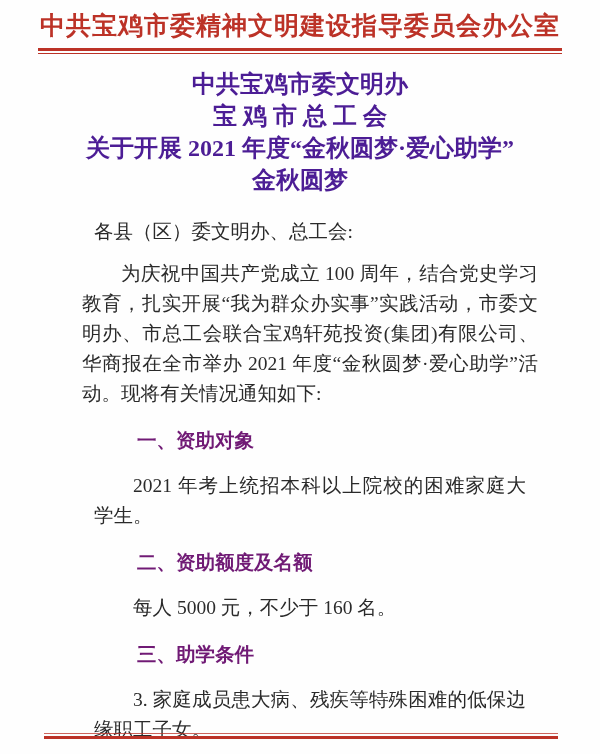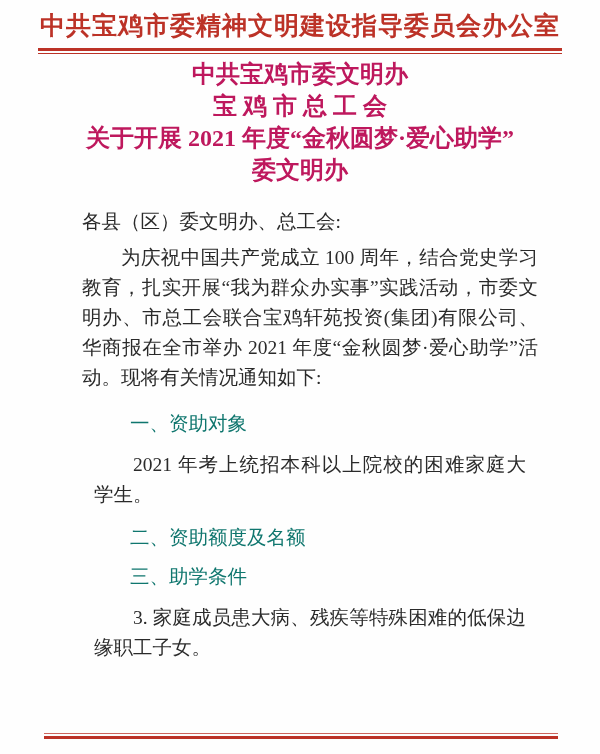--- a/index.html
+++ b/index.html
@@ -32,46 +32,46 @@
     line-height: 34px;
     color: var(--accent);
     white-space: nowrap;
   }
   .rule-top { width: 524px; margin: 5px auto 0; }
   .rule-top .bar-thick { height: 3px; background: var(--accent); }
   .rule-top .bar-thin  { height: 1px; background: var(--accent); margin-top: 2px; }
 
   
   .doc-title {
-    margin-top: 4px;
+    margin-top: 14px;
     text-align: center;
-    color: #be185d;
+    color: #4c1d95;
     font-weight: 700;
   }
   .t-line { font-size: 24px; line-height: 32px; white-space: nowrap; }
 
   
   .doc-body {
     margin-top: 21px;
     padding: 0 62px 0 82px;
     color: var(--ink);
     font-size: 19.5px;
     line-height: 30px;
     text-align: justify;
   }
-  .salutation { margin: 0; }
+  .salutation { margin: 12px; }
   .para { margin: 6px 0 15px; text-indent: 2em; }
   .section-heading {
-    margin: 9px;
+    margin: 16px;
     font-size: 19.5px;
     line-height: 30px;
-    font-weight: 400;
+    font-weight: 700;
     text-indent: 2em;
     font-family: "Liberation Sans", sans-serif;
-    color: #0f766e;
+    color: #701a75;
   }
   .item { margin: 12px; text-indent: 2em; }
 
   
   .rule-bottom { position: absolute; left: 44px; bottom: 15px; width: 514px; }
   .rule-bottom .bar-thin  { height: 1px; background: var(--accent); opacity: .75; }
   .rule-bottom .bar-thick { height: 3px; background: var(--accent); margin-top: 2px; }
 </style>
 </head>
 <body>
@@ -83,31 +83,32 @@
     <div class="rule-top">
       <div class="bar-thick"></div>
       <div class="bar-thin"></div>
     </div>
   </div>
 
   <div class="doc-title">
     <div class="t-line">中共宝鸡市委文明办</div>
     <div class="t-line">宝 鸡 市 总 工 会</div>
     <div class="t-line">关于开展 2021 年度“金秋圆梦·爱心助学”</div>
-    <div class="t-line">委文明办</div>
+    <div class="t-line">金秋圆梦</div>
   </div>
 
   <div class="doc-body">
     <p class="salutation">各县（区）委文明办、总工会:</p>
     <p class="para">为庆祝中国共产党成立 100 周年，结合党史学习教育，扎实开展“我为群众办实事”实践活动，市委文明办、市总工会联合宝鸡轩苑投资(集团)有限公司、华商报在全市举办 2021 年度“金秋圆梦·爱心助学”活动。现将有关情况通知如下:</p>
 
     <h3 class="section-heading">一、资助对象</h3>
     <p class="item">2021 年考上统招本科以上院校的困难家庭大学生。</p>
 
     <h3 class="section-heading">二、资助额度及名额</h3>
+    <p class="item">每人 5000 元，不少于 160 名。</p>
 
     <h3 class="section-heading">三、助学条件</h3>
     <p class="item">3. 家庭成员患大病、残疾等特殊困难的低保边缘职工子女。</p>
 
   </div>
 
   <div class="rule-bottom">
     <div class="bar-thin"></div>
     <div class="bar-thick"></div>
   </div>

